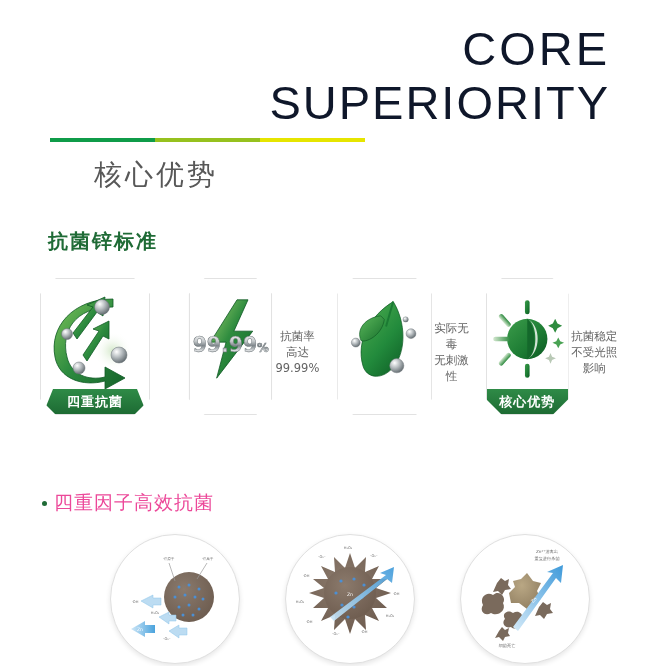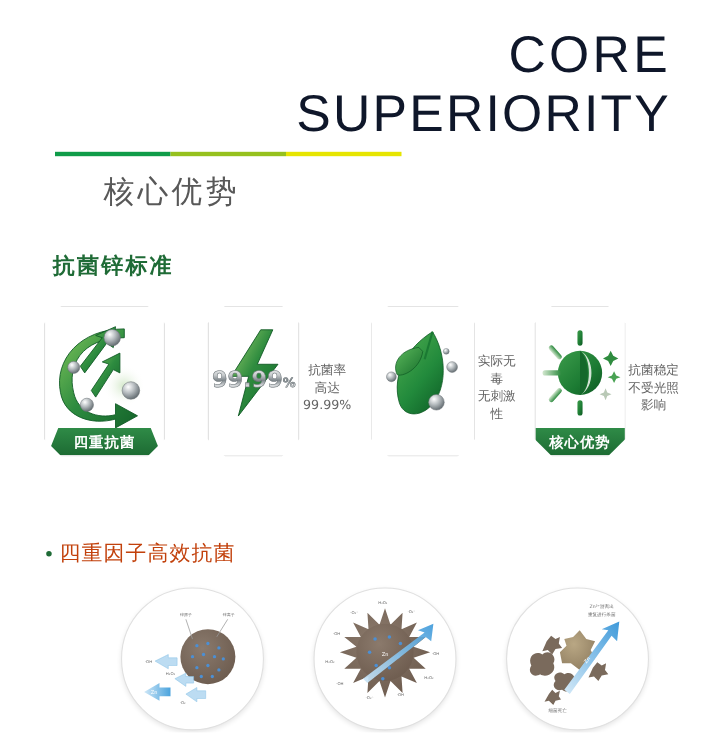--- a/index.html
+++ b/index.html
@@ -133,21 +133,21 @@
 
   
   #bullet-heading {
     position: absolute;
     left: 42px;
     top: 490px;
     display: flex;
     align-items: center;
     font-size: 19px;
     letter-spacing: 1px;
-    color: #c2410c;
+    color: #ec4899;
     font-family: "DejaVu Sans", "Liberation Sans", sans-serif;
   }
   #bullet-dot {
     width: 5px;
     height: 5px;
     border-radius: 50%;
     background: #1f6b36;
     margin-right: 7px;
   }
 

